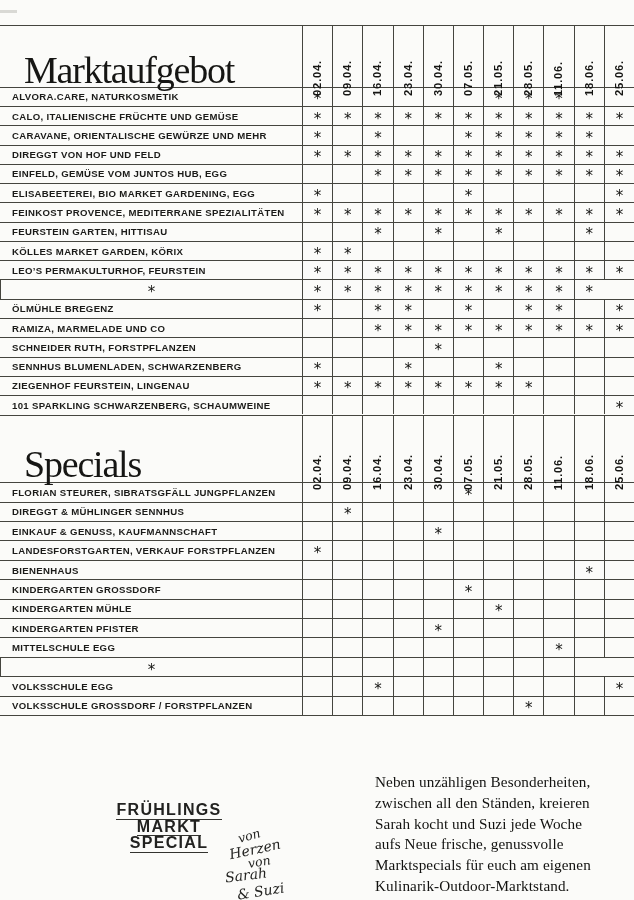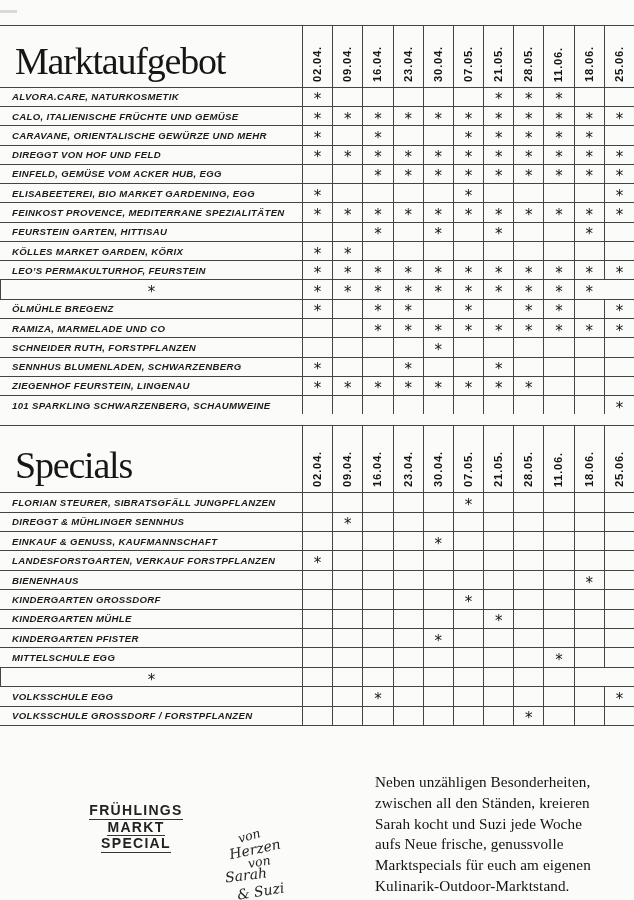--- a/index.html
+++ b/index.html
@@ -11,64 +11,64 @@
   body{background:#e9e9e7;font-family:"Liberation Sans",sans-serif;}
   .page{
     position:relative;width:634px;height:900px;margin:0 auto;
     background:var(--paper);overflow:hidden;color:var(--ink);
   }
   .scan-mark{position:absolute;left:0;top:10px;width:17px;height:3px;background:#d9d9d5;}
 
   
   .mtable{position:absolute;left:0;width:634px;}
   #table-markt{top:25px;}
-  #table-specials{top:425px;border-bottom:1px solid var(--line);}
+  #table-specials{top:415px;border-bottom:1px solid var(--line);}
   .thead{
     display:grid;grid-template-columns:302px repeat(11,1fr);
     box-sizing:border-box;border-top:1px solid var(--line);
   }
   #table-markt .thead{height:61.8px;}
   #table-specials .thead{height:67.2px;}
   .title-cell{position:relative;overflow:visible;}
   .sec-title{
-    margin:3px;font-family:"Liberation Serif",serif;font-weight:400;
+    margin:12px;font-family:"Liberation Serif",serif;font-weight:400;
     font-size:38px;letter-spacing:-1.2px;line-height:1;color:#161614;
     padding-left:12px;white-space:nowrap;
   }
   #table-markt .sec-title{padding-top:13px;}
   #table-specials .sec-title{padding-top:17px;}
   .date-col{border-left:1px solid var(--line);box-sizing:border-box;}
   .date-cell{display:flex;justify-content:center;align-items:flex-end;padding-bottom:5px;}
   .date-label{
     writing-mode:vertical-rl;transform:rotate(180deg);
     font-size:11.2px;font-weight:bold;letter-spacing:0.8px;color:#151513;
     line-height:1;
   }
-  .tbody{display:block;font-style:italic;}
+  .tbody{display:block;}
   .row{
     display:grid;grid-template-columns:302px repeat(11,1fr);
     box-sizing:border-box;border-top:1px solid var(--line);
   }
   #table-markt .row{height:19.28px;}
   #table-specials .row{height:19.42px;}
   .label-cell{
     display:flex;align-items:center;padding-left:12px;
     font-size:9.6px;font-weight:bold;letter-spacing:0.32px;
     white-space:nowrap;overflow:hidden;color:var(--ink);
   }
   .mark-cell{display:flex;align-items:center;justify-content:center;overflow:hidden;}
   .mark{
     font-family:"DejaVu Sans",sans-serif;font-size:15px;line-height:1;
     transform:translateY(3px);color:#161614;
   }
 
   
   .badge{
-    position:absolute;left:79px;top:803px;width:114px;text-align:center;
-    font-size:14px;font-weight:bold;letter-spacing:1.3px;color:#222220;
+    position:absolute;left:112px;top:803px;width:114px;text-align:center;
+    font-size:16px;font-weight:bold;letter-spacing:1.3px;color:#222220;
   }
   .badge .bline{line-height:14.5px;}
   .badge .u{display:inline-block;border-bottom:1.2px solid #33332f;padding-bottom:1px;}
   .handwriting{
     position:absolute;left:222px;top:830px;width:100px;height:70px;
     font-family:"DejaVu Serif",serif;font-style:italic;color:#232321;
   }
   .hw{position:absolute;white-space:nowrap;line-height:1;}
   .paragraph{
     margin:12px;position:absolute;left:363px;top:760px;width:232px;
@@ -239,21 +239,21 @@
             <span class="mark">*</span>
           </div>
           <div class="date-col mark-cell">
             <span class="mark">*</span>
           </div>
           <div class="date-col mark-cell">
             <span class="mark">*</span>
           </div>
         </div>
         <div class="row">
-          <div class="label-cell">EINFELD, GEMÜSE VOM ACKER HUB, EGG</div>
+          <div class="label-cell">EINFELD, GEMÜSE VOM JUNTOS HUB, EGG</div>
           <div class="date-col mark-cell"></div>
           <div class="date-col mark-cell"></div>
           <div class="date-col mark-cell">
             <span class="mark">*</span>
           </div>
           <div class="date-col mark-cell">
             <span class="mark">*</span>
           </div>
           <div class="date-col mark-cell">
             <span class="mark">*</span>

